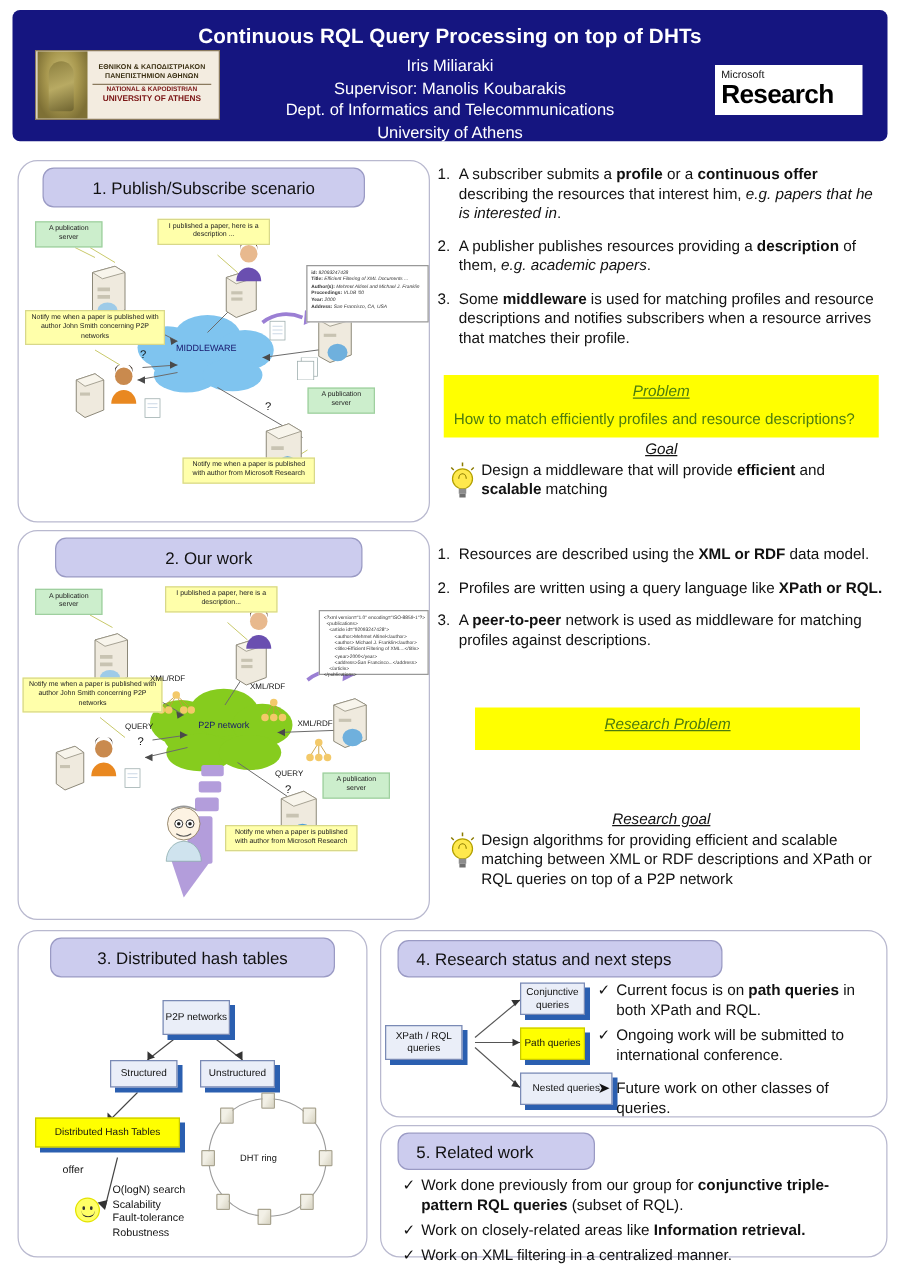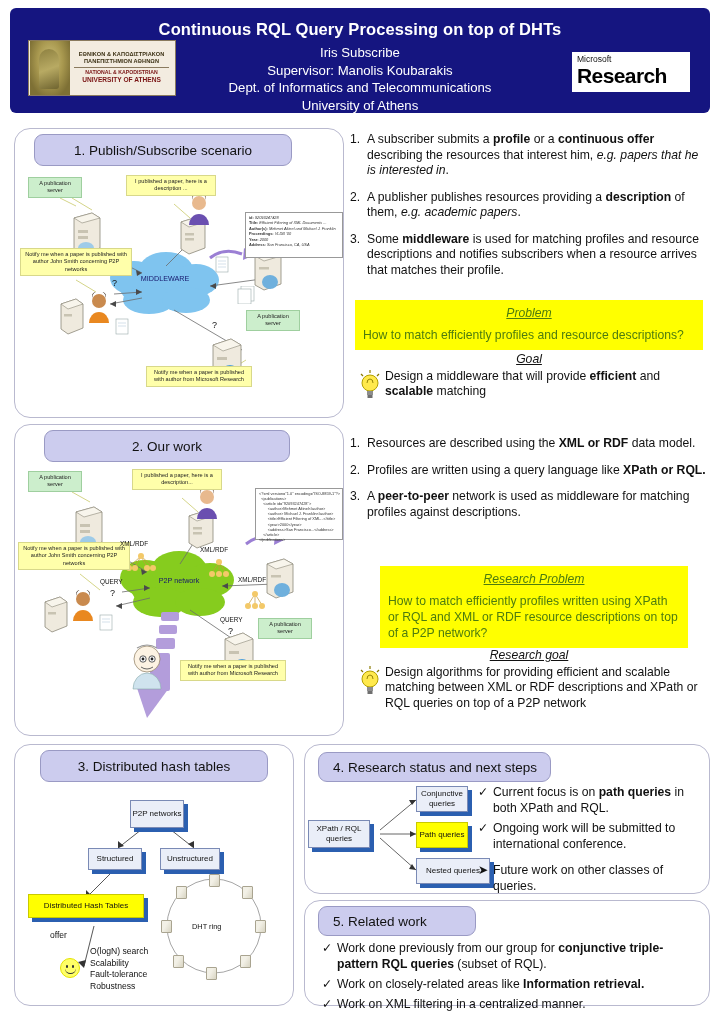--- a/index.html
+++ b/index.html
@@ -161,21 +161,21 @@
   .bmark { width: 15px; flex: 0 0 15px; }
   .btext { flex: 1 1 auto; }
   .svg-abs { position: absolute; left: 0; top: 0; overflow: visible; }
 </style>
 </head>
 <body>
 
 <div class="banner">
   <div class="banner-title">Continuous RQL Query Processing on top of DHTs</div>
   <div class="banner-lines">
-    <div>Iris Subscribe</div>
+    <div>Iris Miliaraki</div>
     <div>Supervisor: Manolis Koubarakis</div>
     <div>Dept. of Informatics and Telecommunications</div>
     <div>University of Athens</div>
   </div>
 
   <div class="uoa-logo">
     <div class="uoa-seal"></div>
     <div class="uoa-text">
       <div class="uoa-gr">ΕΘΝΙΚΟΝ &amp; ΚΑΠΟΔΙΣΤΡΙΑΚΟΝ</div>
       <div class="uoa-gr">ΠΑΝΕΠΙΣΤΗΜΙΟΝ ΑΘΗΝΩΝ</div>
@@ -597,21 +597,20 @@
     <div class="otext">Profiles are written using a query language like <b>XPath or RQL.</b></div>
   </div>
   <div class="oitem">
     <div class="onum">3.</div>
     <div class="otext">A <b>peer-to-peer</b> network is used as middleware for matching profiles against descriptions.</div>
   </div>
 </div>
 
 <div class="yellowbox" style="left:380px; top:566px; width:308px;">
   <div class="boxhdr">Research Problem</div>
-  <div>How to match efficiently profiles written using XPath or RQL and XML or RDF resource descriptions on top of a P2P network?</div>
 </div>
 
 <div class="goalwrap" style="left:355px; top:648px; width:348px;">
   <div class="goal-title">Research goal</div>
   <div class="goal-row">
     <div class="bulb">
       <svg width="26" height="34" viewBox="0 0 26 34">
         <g stroke="#8a7a00" stroke-width="1.2">
           <line x1="13" y1="1" x2="13" y2="4"></line>
             <line x1="4" y1="5" x2="6" y2="7"></line>
@@ -683,21 +682,21 @@
 
   <div style="position:absolute; left:76px; top:160px; font-size:8.6px; line-height:11.6px; color:#111;">
     <div>O(logN) search</div>
     <div>Scalability</div>
     <div>Fault-tolerance</div>
     <div>Robustness</div>
   </div>
 </div>
 
 <div class="panel" style="left:304px; top:744px; width:406px; height:150px;"></div>
-<div class="sec-head left" style="left:318px; top:752px; width:233px; height:30px;">
+<div class="sec-head left" style="left:318px; top:752px; width:260px; height:30px;">
   <span>4. Research status and next steps</span>
 </div>
 
 <div class="diag" style="left:304px; top:782px; width:180px; height:112px;">
   <svg class="svg-abs" width="180" height="112">
     <g stroke="#555" stroke-width="0.9" fill="none">
       <line x1="76" y1="48" x2="112" y2="18"></line>
       <line x1="76" y1="52" x2="112" y2="52"></line>
       <line x1="76" y1="56" x2="112" y2="88"></line>
     </g>

